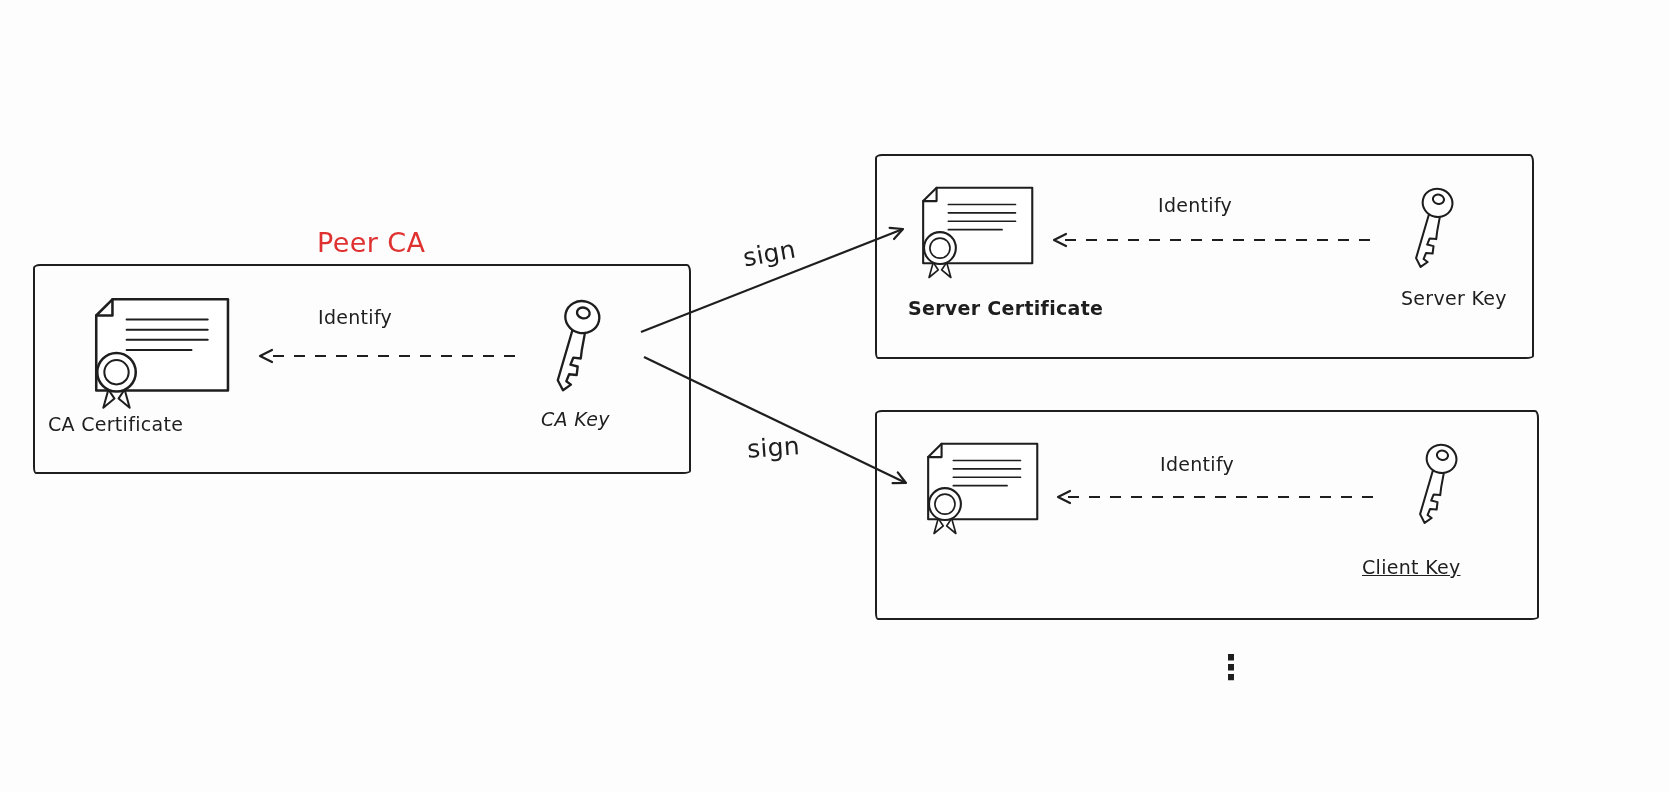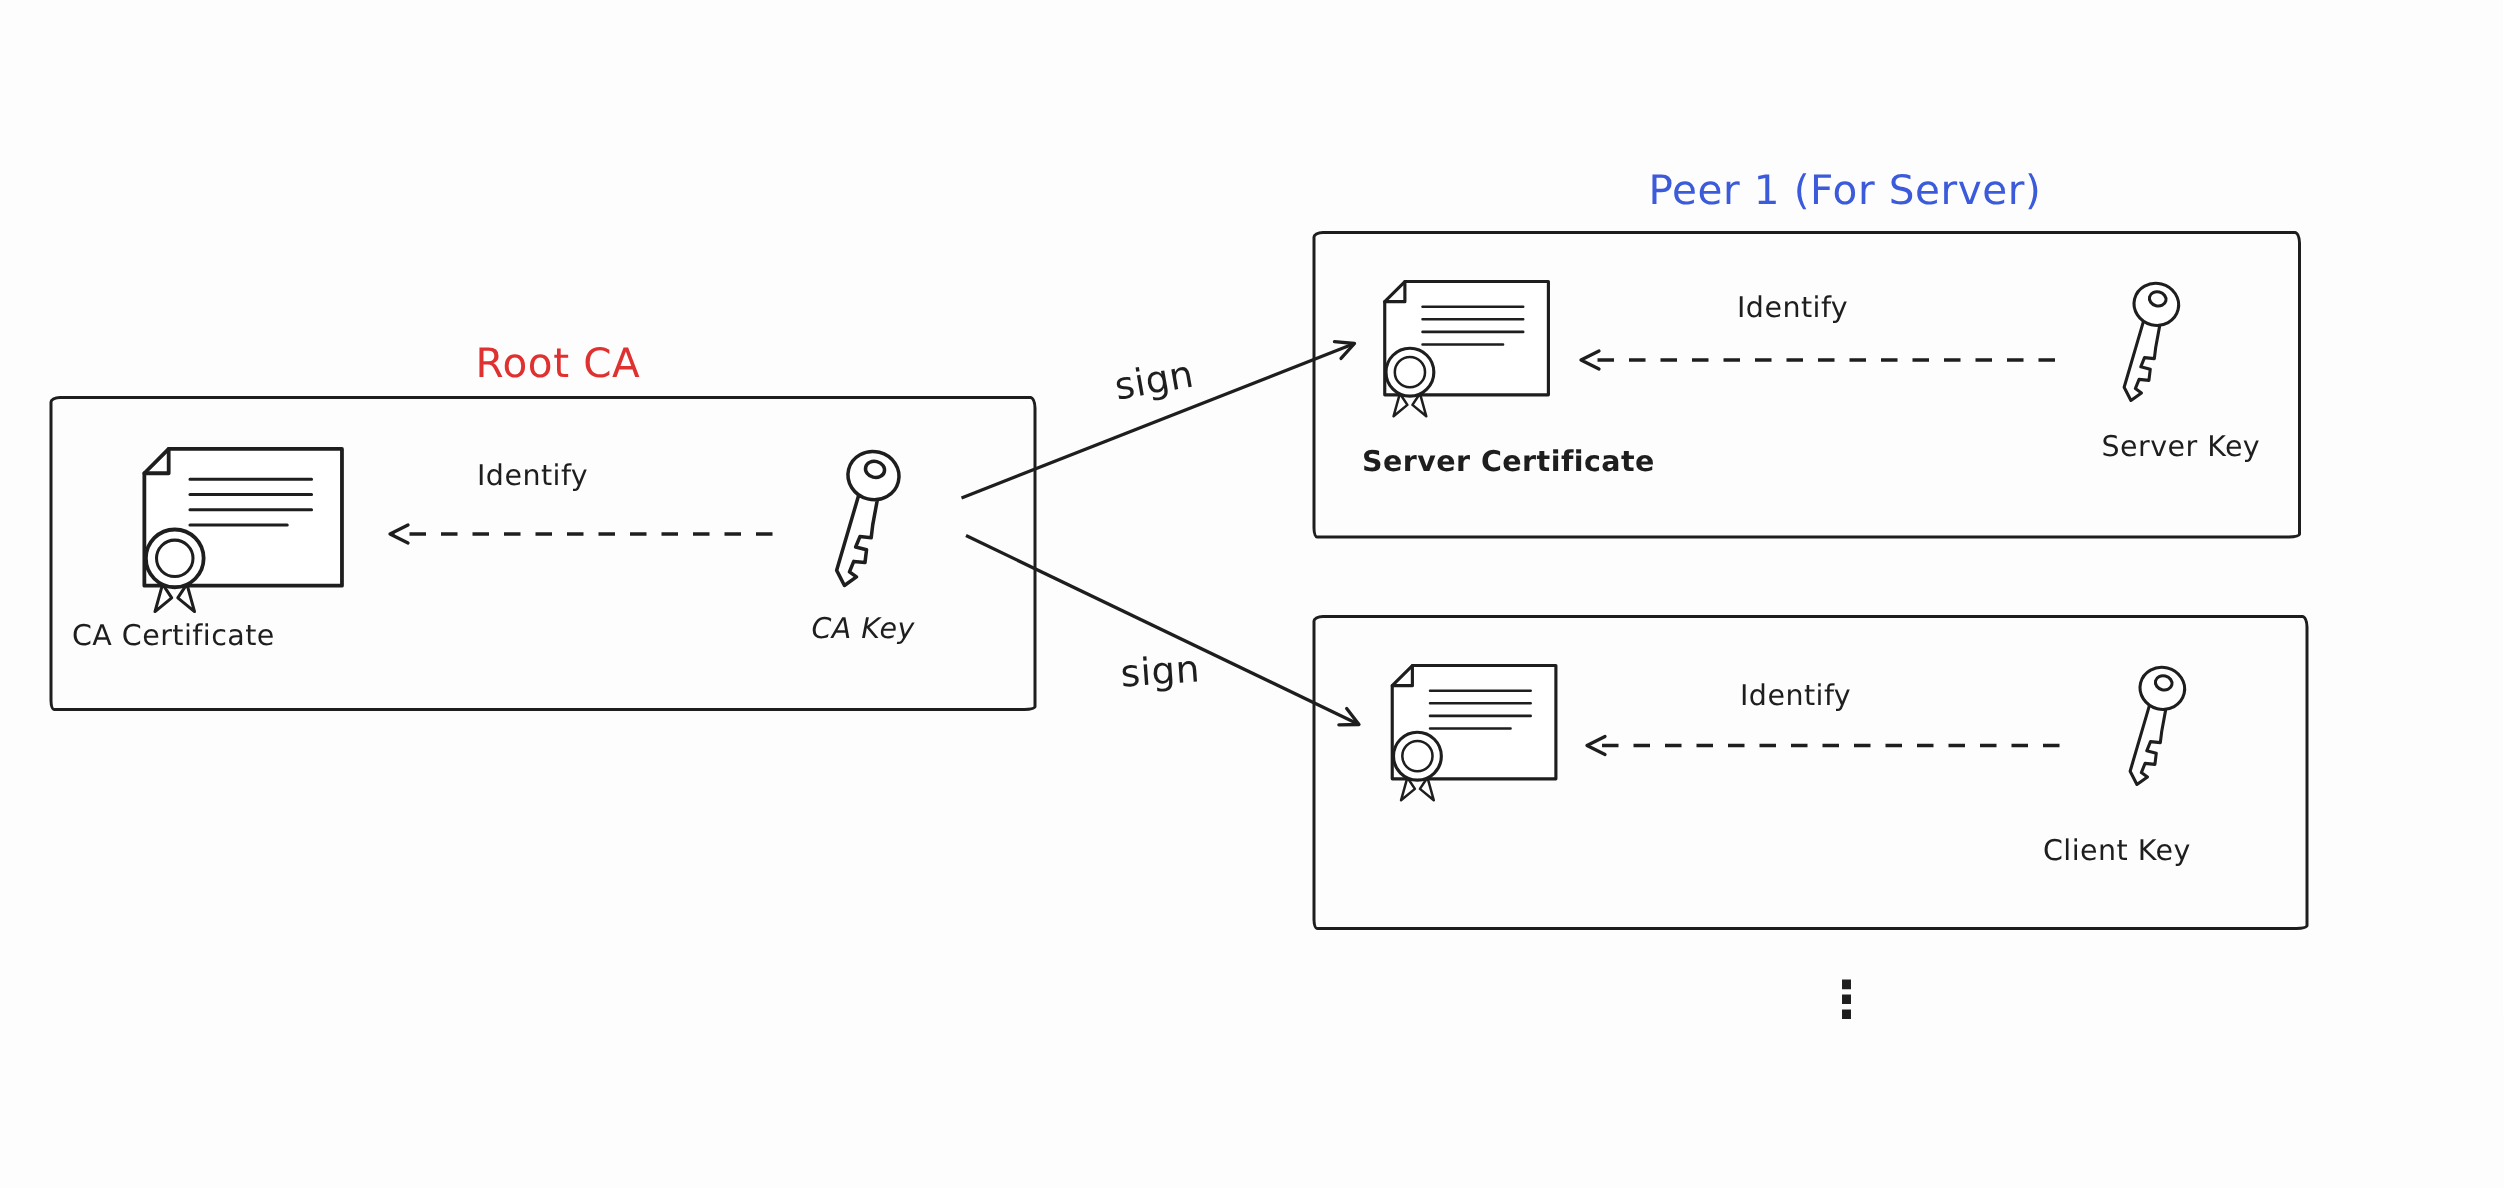--- a/index.html
+++ b/index.html
@@ -74,41 +74,40 @@
         <circle cx="38" cy="74" r="12" stroke-width="2"></circle>
       </g>
       <g id="key-sym" stroke="#1e1e1e" stroke-width="2.2" fill="#ffffff" stroke-linejoin="round" stroke-linecap="round">
         <path d="M24 31 L22 80 L29 88 L35 81 L30 79 L31 72 L38 71 L37 63 L30 63 L31 56 L38 55 L37 47 L36 31 Z"></path>
         <ellipse cx="30" cy="17" rx="16" ry="15"></ellipse>
         <ellipse cx="30" cy="13" rx="6" ry="5" fill="none"></ellipse>
       </g>
     </defs>
   </svg>
 
-  <div class="title red" style="left:317px; top:228px;">Root CA</div>
+  <div class="title red" style="left:317px; top:228px;">Peer CA</div>
 
   <div class="box" style="left:33px; top:264px; width:654px; height:206px;"></div>
 
   <div class="icon" style="left:78px; top:297px;">
     <svg width="152" height="114" viewBox="0 0 150 112">
         <use href="#cert-sym"></use>
       </svg>
   </div>
   <div class="label" style="left:48px; top:414px;">CA Certificate</div>
 
   <div class="label" style="left:318px; top:307px;">Identify</div>
 
   <div class="icon key-rot" style="left:544px; top:298px;">
     <svg width="64" height="107" viewBox="0 0 60 100">
         <use href="#key-sym"></use>
       </svg>
   </div>
   <div class="label" style="left:541px; top:409px;font-style:italic;">CA Key</div>
 
-  <div class="title blue" style="left:1099px; top:113px;">Peer 1 (For Server)</div>
 
   <div class="box" style="left:875px; top:154px; width:655px; height:201px;"></div>
 
   <div class="icon" style="left:908px; top:186px;">
     <svg width="126" height="94" viewBox="0 0 150 112">
         <use href="#cert-sym"></use>
       </svg>
   </div>
   <div class="label" style="left:908px; top:298px;font-weight:bold;">Server Certificate</div>
 
@@ -130,21 +129,21 @@
       </svg>
   </div>
 
   <div class="label" style="left:1160px; top:454px;">Identify</div>
 
   <div class="icon key-rot" style="left:1408px; top:442px;">
     <svg width="56" height="94" viewBox="0 0 60 100">
         <use href="#key-sym"></use>
       </svg>
   </div>
-  <div class="label" style="left:1362px; top:557px;">Client Key</div>
+  <div class="label" style="left:1362px; top:557px;text-decoration:underline;">Client Key</div>
 
   <div class="label sign-label" style="left:743px; top:240px; transform:rotate(-10deg);">sign</div>
   <div class="label sign-label" style="left:747px; top:434px; transform:rotate(-4deg);">sign</div>
 
   <div class="ellipsis" style="left:1214px; top:650px;">⋮</div>
 
   <svg id="arrow-layer">
     <defs>
       <marker id="arrowhead" markerUnits="userSpaceOnUse" markerWidth="20" markerHeight="18" refX="15" refY="8" orient="auto" overflow="visible">
         <path d="M3 2 L15 8 L3 14" fill="none" stroke="#1e1e1e" stroke-width="2.2" stroke-linecap="round" stroke-linejoin="round"></path>

